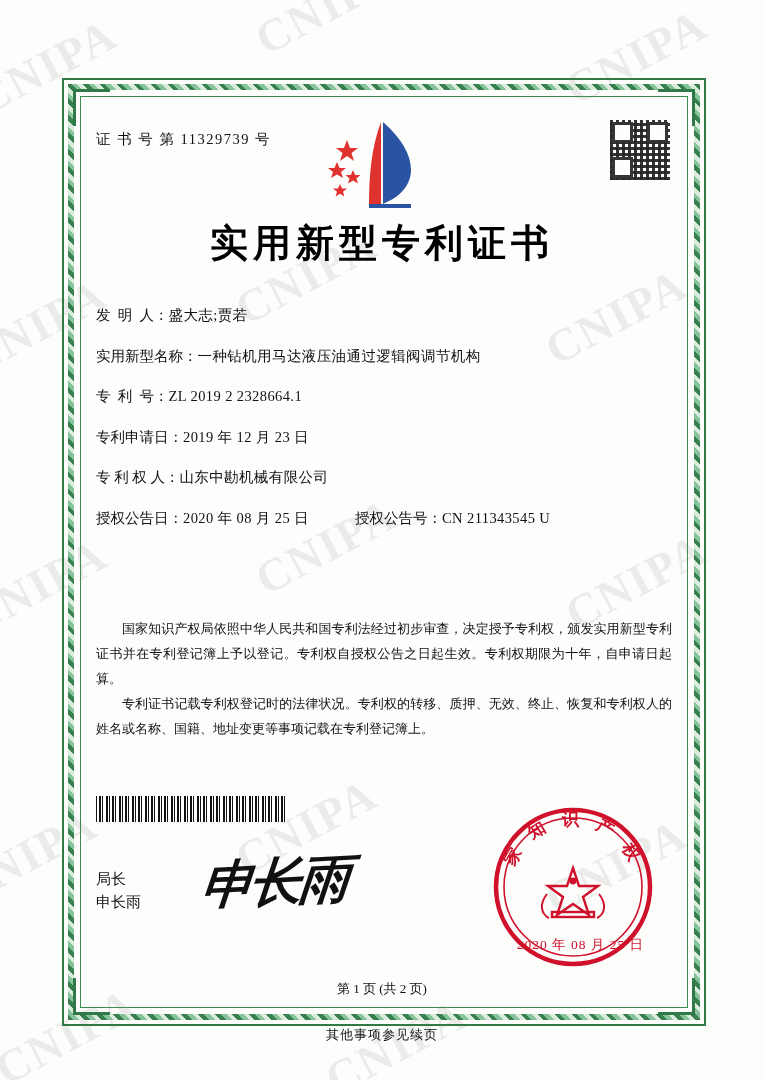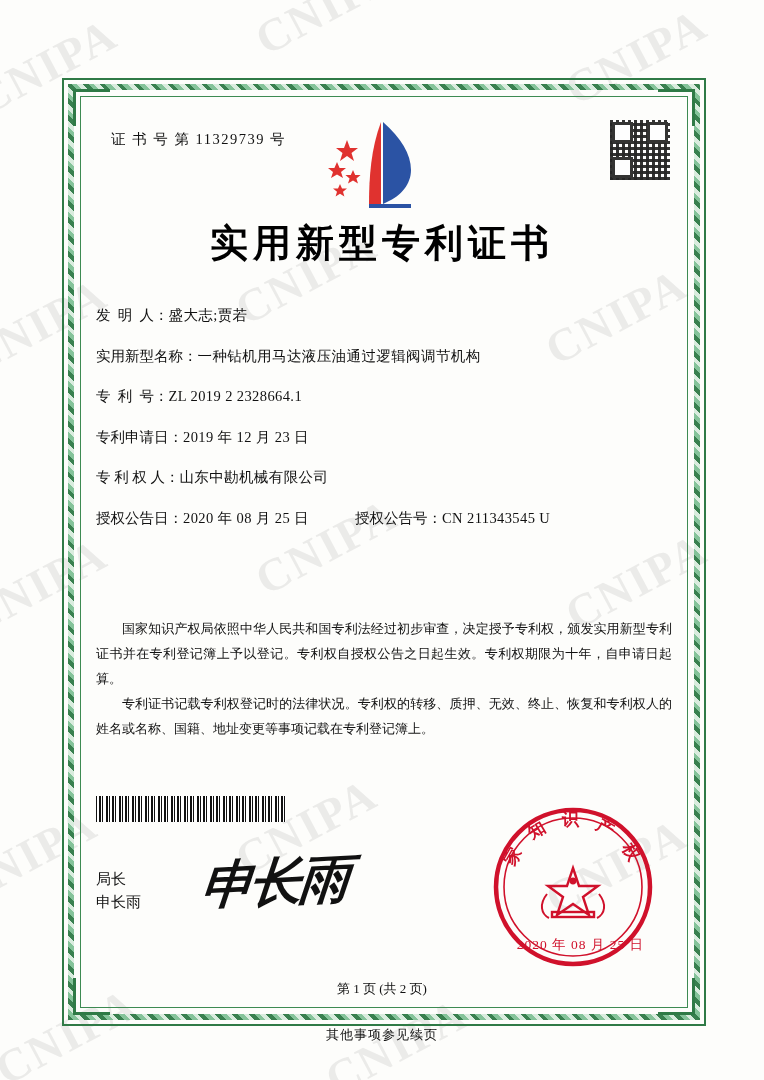--- a/index.html
+++ b/index.html
@@ -85,21 +85,21 @@
   .content {
     position: absolute;
     left: 62px;
     top: 78px;
     width: 640px;
     height: 944px;
     z-index: 3;
   }
   .cert-no {
     position: absolute;
-    left: 49px;
+    left: 34px;
     top: 52px;
     font-size: 14.5px;
     color: #111;
     letter-spacing: 1.5px;
   }
 
   
   .qr {
     position: absolute;
     right: 32px;

